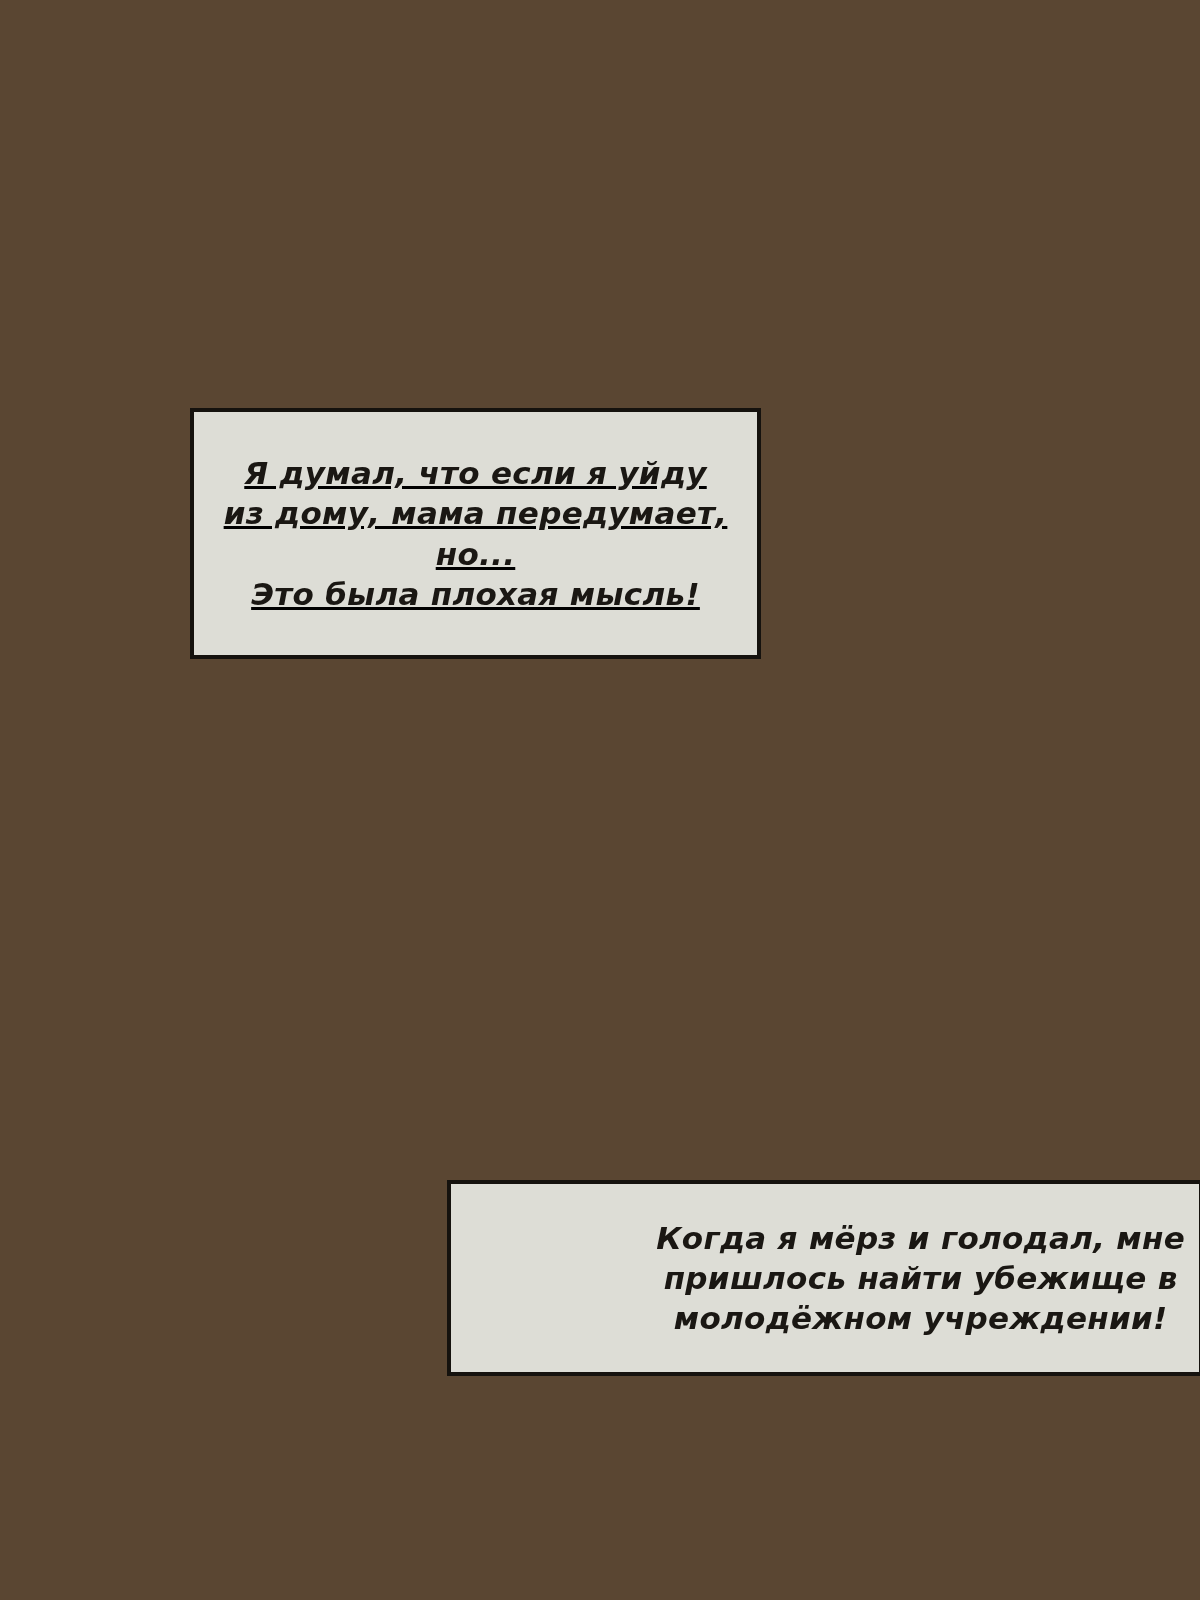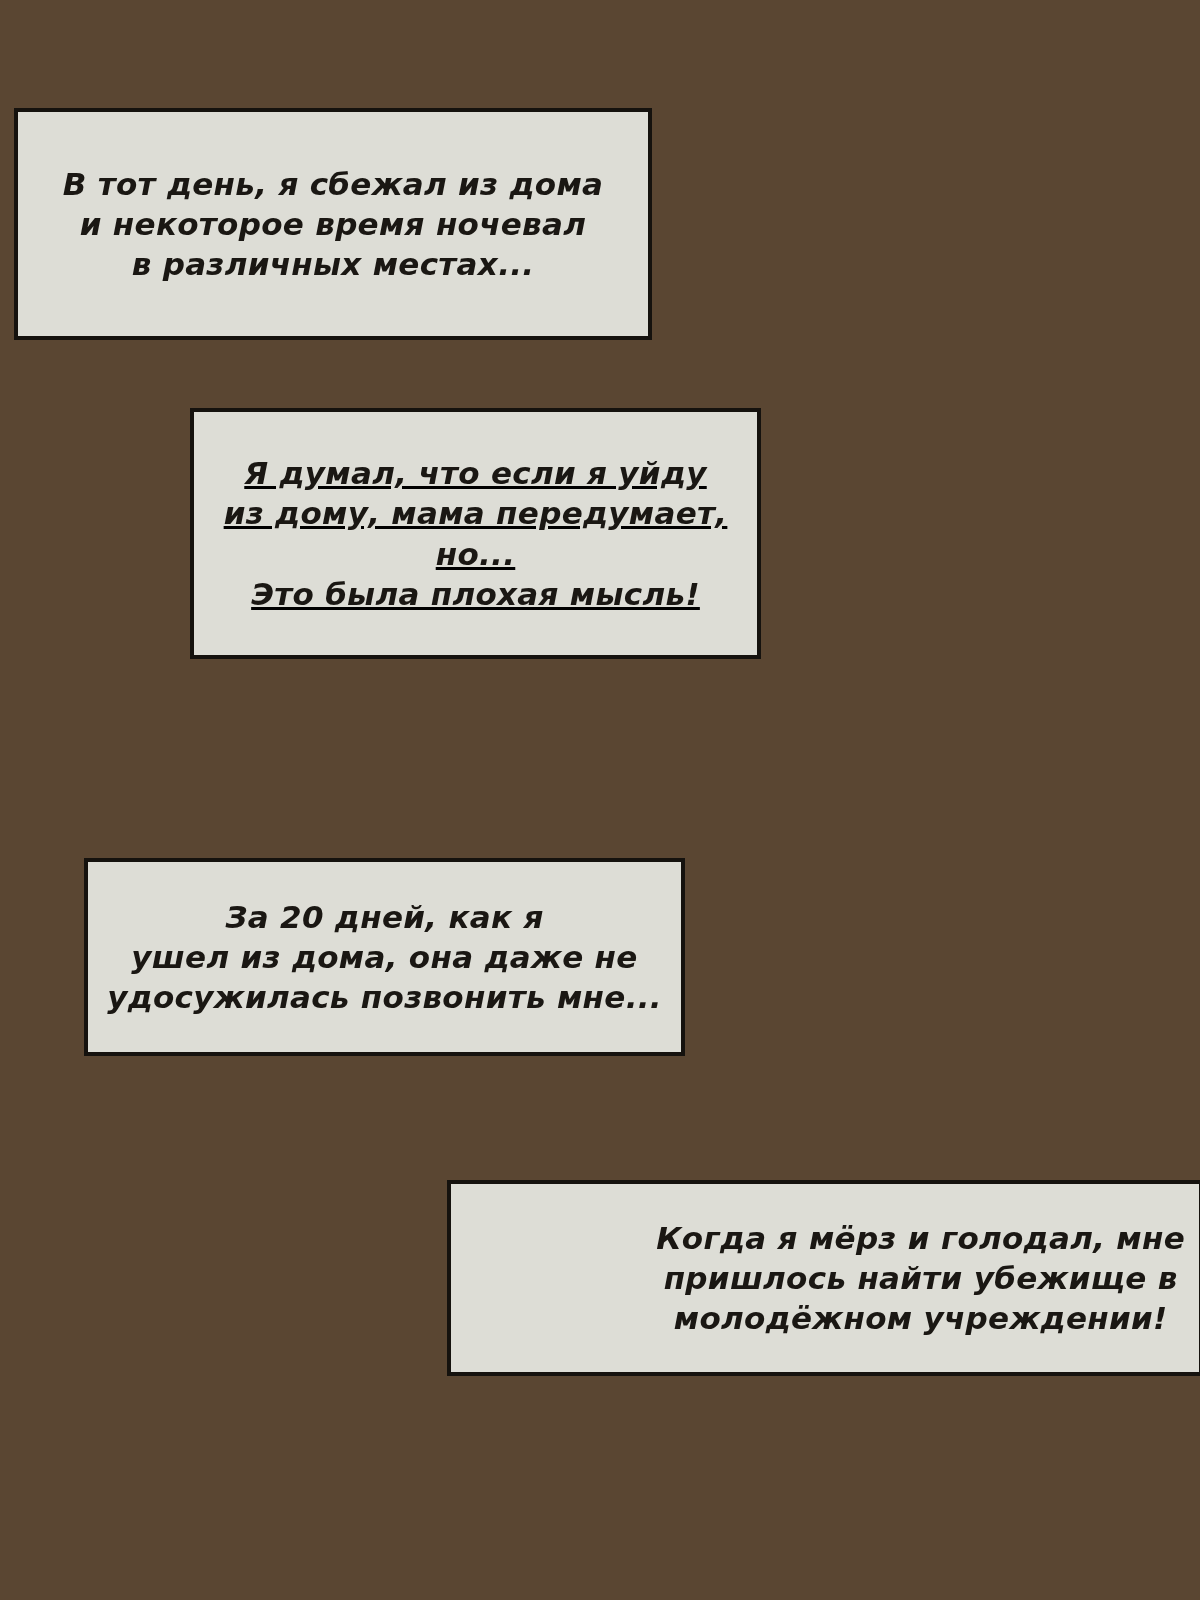--- a/index.html
+++ b/index.html
@@ -73,38 +73,28 @@
     height: 196px;
     justify-content: flex-end;
   }
   #box-4 .caption-text { font-size: 31px; }
 </style>
 </head>
 <body>
 
 <div id="page">
 
-  <div class="caption-box" id="box-1">
-    <div class="caption-text">В тот день, я сбежал из дома
-и некоторое время ночевал
-в различных местах...</div>
-  </div>
 
   <div class="caption-box" id="box-2">
     <div class="caption-text">Я думал, что если я уйду
 из дому, мама передумает,
 но...
 Это была плохая мысль!</div>
   </div>
 
-  <div class="caption-box" id="box-3">
-    <div class="caption-text">За 20 дней, как я
-ушел из дома, она даже не
-удосужилась позвонить мне...</div>
-  </div>
 
   <div class="caption-box" id="box-4">
     <div class="caption-text">Когда я мёрз и голодал, мне
 пришлось найти убежище в
 молодёжном учреждении!</div>
   </div>
 
 </div>
 
 </body></html>

